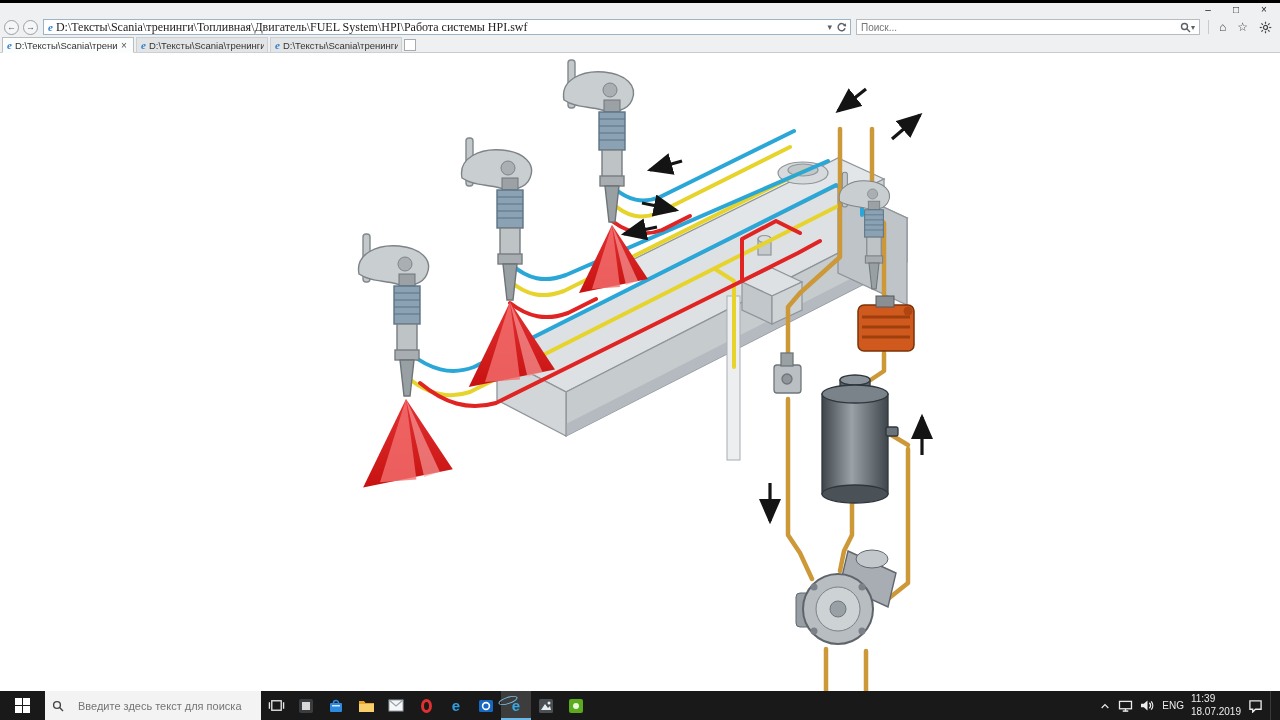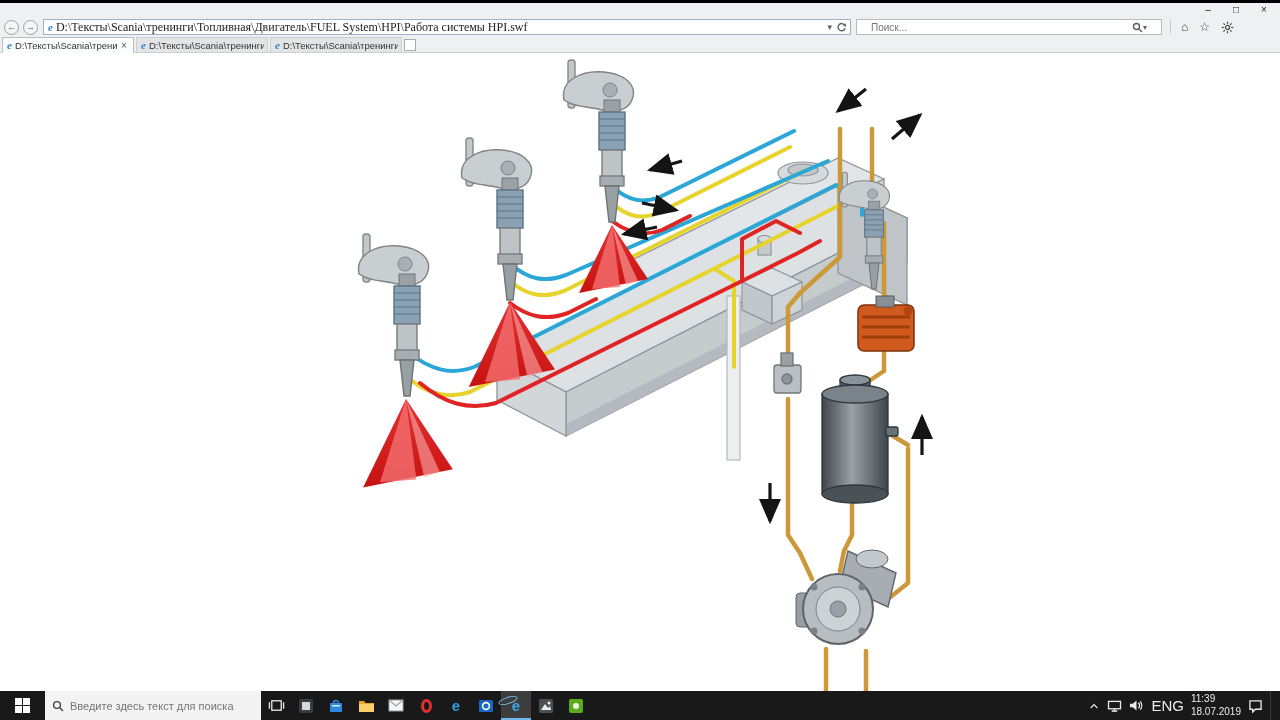--- a/index.html
+++ b/index.html
@@ -12,51 +12,51 @@
   .titlebar{position:absolute;top:3px;left:0;width:1280px;height:15px;background:#eef0f1}
   .win-controls{position:absolute;top:0;right:2px;height:15px;display:flex}
   .win-btn{width:28px;height:15px;font-size:10px;line-height:14px;text-align:center;color:#222;cursor:default}
   .addr-row{position:absolute;top:18px;left:0;width:1280px;height:18px;background:#eef0f1;display:flex;align-items:center}
   .nav-btn{width:15px;height:15px;border-radius:50%;border:1px solid #9aa0a6;color:#5a6066;font-size:9px;
            line-height:13px;text-align:center;margin-left:4px;background:#f5f6f7;flex:none}
   .addr-field{margin-left:5px;width:808px;height:16px;background:#fff;border:1px solid #9db4c6;display:flex;align-items:center;padding:0 3px;flex:none}
   .fav-e{color:#2f7fd0;font-weight:bold;font-style:italic;font-size:11px;font-family:"Liberation Serif",serif;margin:0 3px 0 1px;flex:none}
   .addr-input{flex:1;border:none;outline:none;font-size:12px;color:#222;background:transparent;height:30px;font-family:Liberation Serif, serif}
   .addr-icons{display:flex;color:#5a6066;font-size:9px;gap:4px;align-items:center;flex:none}
-  .search-field{margin-left:5px;width:306px;height:16px;background:#fff;border:1px solid #b7bcc0;display:flex;align-items:center;padding:0 14px;flex:none}
+  .search-field{margin-left:5px;width:344px;height:16px;background:#fff;border:1px solid #b7bcc0;display:flex;align-items:center;padding:0 4px;flex:none}
   .search-input{flex:1;border:none;outline:none;font-size:10px;color:#777;background:transparent;height:14px;font-family:inherit}
   .tool-icons{margin-left:10px;display:flex;gap:11px;align-items:center;color:#444;font-size:12px}
   .tool-icons .glyph{line-height:16px}
   .sep{width:1px;height:14px;background:#c8cbcd;margin-left:8px}
 
   .tab-row{position:absolute;top:36px;left:0;width:1280px;height:17px;background:#eef0f1;border-bottom:1px solid #c9ccce}
   .tab{position:absolute;top:1px;height:16px;width:132px;display:flex;align-items:center;font-size:9.5px;padding:0 3px;color:#333;white-space:nowrap;overflow:hidden}
   .tab .lbl{overflow:hidden;flex:1}
   .tab.active{background:#fbfcfc;border:1px solid #b9bdbf;border-bottom:1px solid #fbfcfc;left:2px}
   .tab.inactive{background:#e2e4e5;border:1px solid #cdd0d2}
   .tab-close{flex:none;width:12px;text-align:center;color:#555;font-size:10px}
   .newtab{position:absolute;left:404px;top:3px;width:12px;height:12px;background:#fff;border:1px solid #a7abad}
 
   
   .content{position:absolute;top:53px;left:0;width:1280px;height:638px;background:#fff}
 
   
   .taskbar{position:absolute;bottom:0;left:0;width:1280px;height:29px;background:#191919;display:flex;align-items:stretch}
   .tb-start{width:45px;display:flex;align-items:center;justify-content:center;flex:none}
-  .tb-search{width:216px;background:#f3f3f3;display:flex;align-items:center;gap:6px;padding:0 7px;flex:none}
+  .tb-search{width:216px;background:#f3f3f3;display:flex;align-items:center;gap:14px;padding:0 7px;flex:none}
   .tb-search input{border:none;background:transparent;font-size:11px;color:#555;outline:none;width:176px;font-family:inherit}
   .tb-cell{width:30px;display:flex;align-items:center;justify-content:center;position:relative;flex:none}
   .tb-cell.active{background:rgba(255,255,255,.16);box-shadow:inset 0 -2px 0 #6cb8e8}
   .letter-icon{font-weight:bold;font-size:15px;line-height:1}
   .edge-e{color:#2da0e8}
   .ie-e{color:#35aae8;position:relative}
   .ie-ring{position:absolute;left:-3px;top:6px;width:20px;height:7px;border:1px solid #7cc4ee;border-radius:50%;transform:rotate(-18deg)}
   .opera-o{width:11px;height:14px;border:3px solid #e03030;border-radius:50%}
   .tray{margin-left:auto;display:flex;align-items:center;gap:7px;padding-right:6px;color:#ececec}
-  .tray-lang{font-size:15px}
+  .tray-lang{font-size:10px}
   .tray-clock{font-size:10px;text-align:left;line-height:1.25}
   .desk-sliver{width:4px;border-left:1px solid #3a3a3a;height:29px}
 </style>
 </head>
 <body>
 
 <div class="screen">
   <div class="black-top"></div>
 
   <div class="titlebar">

